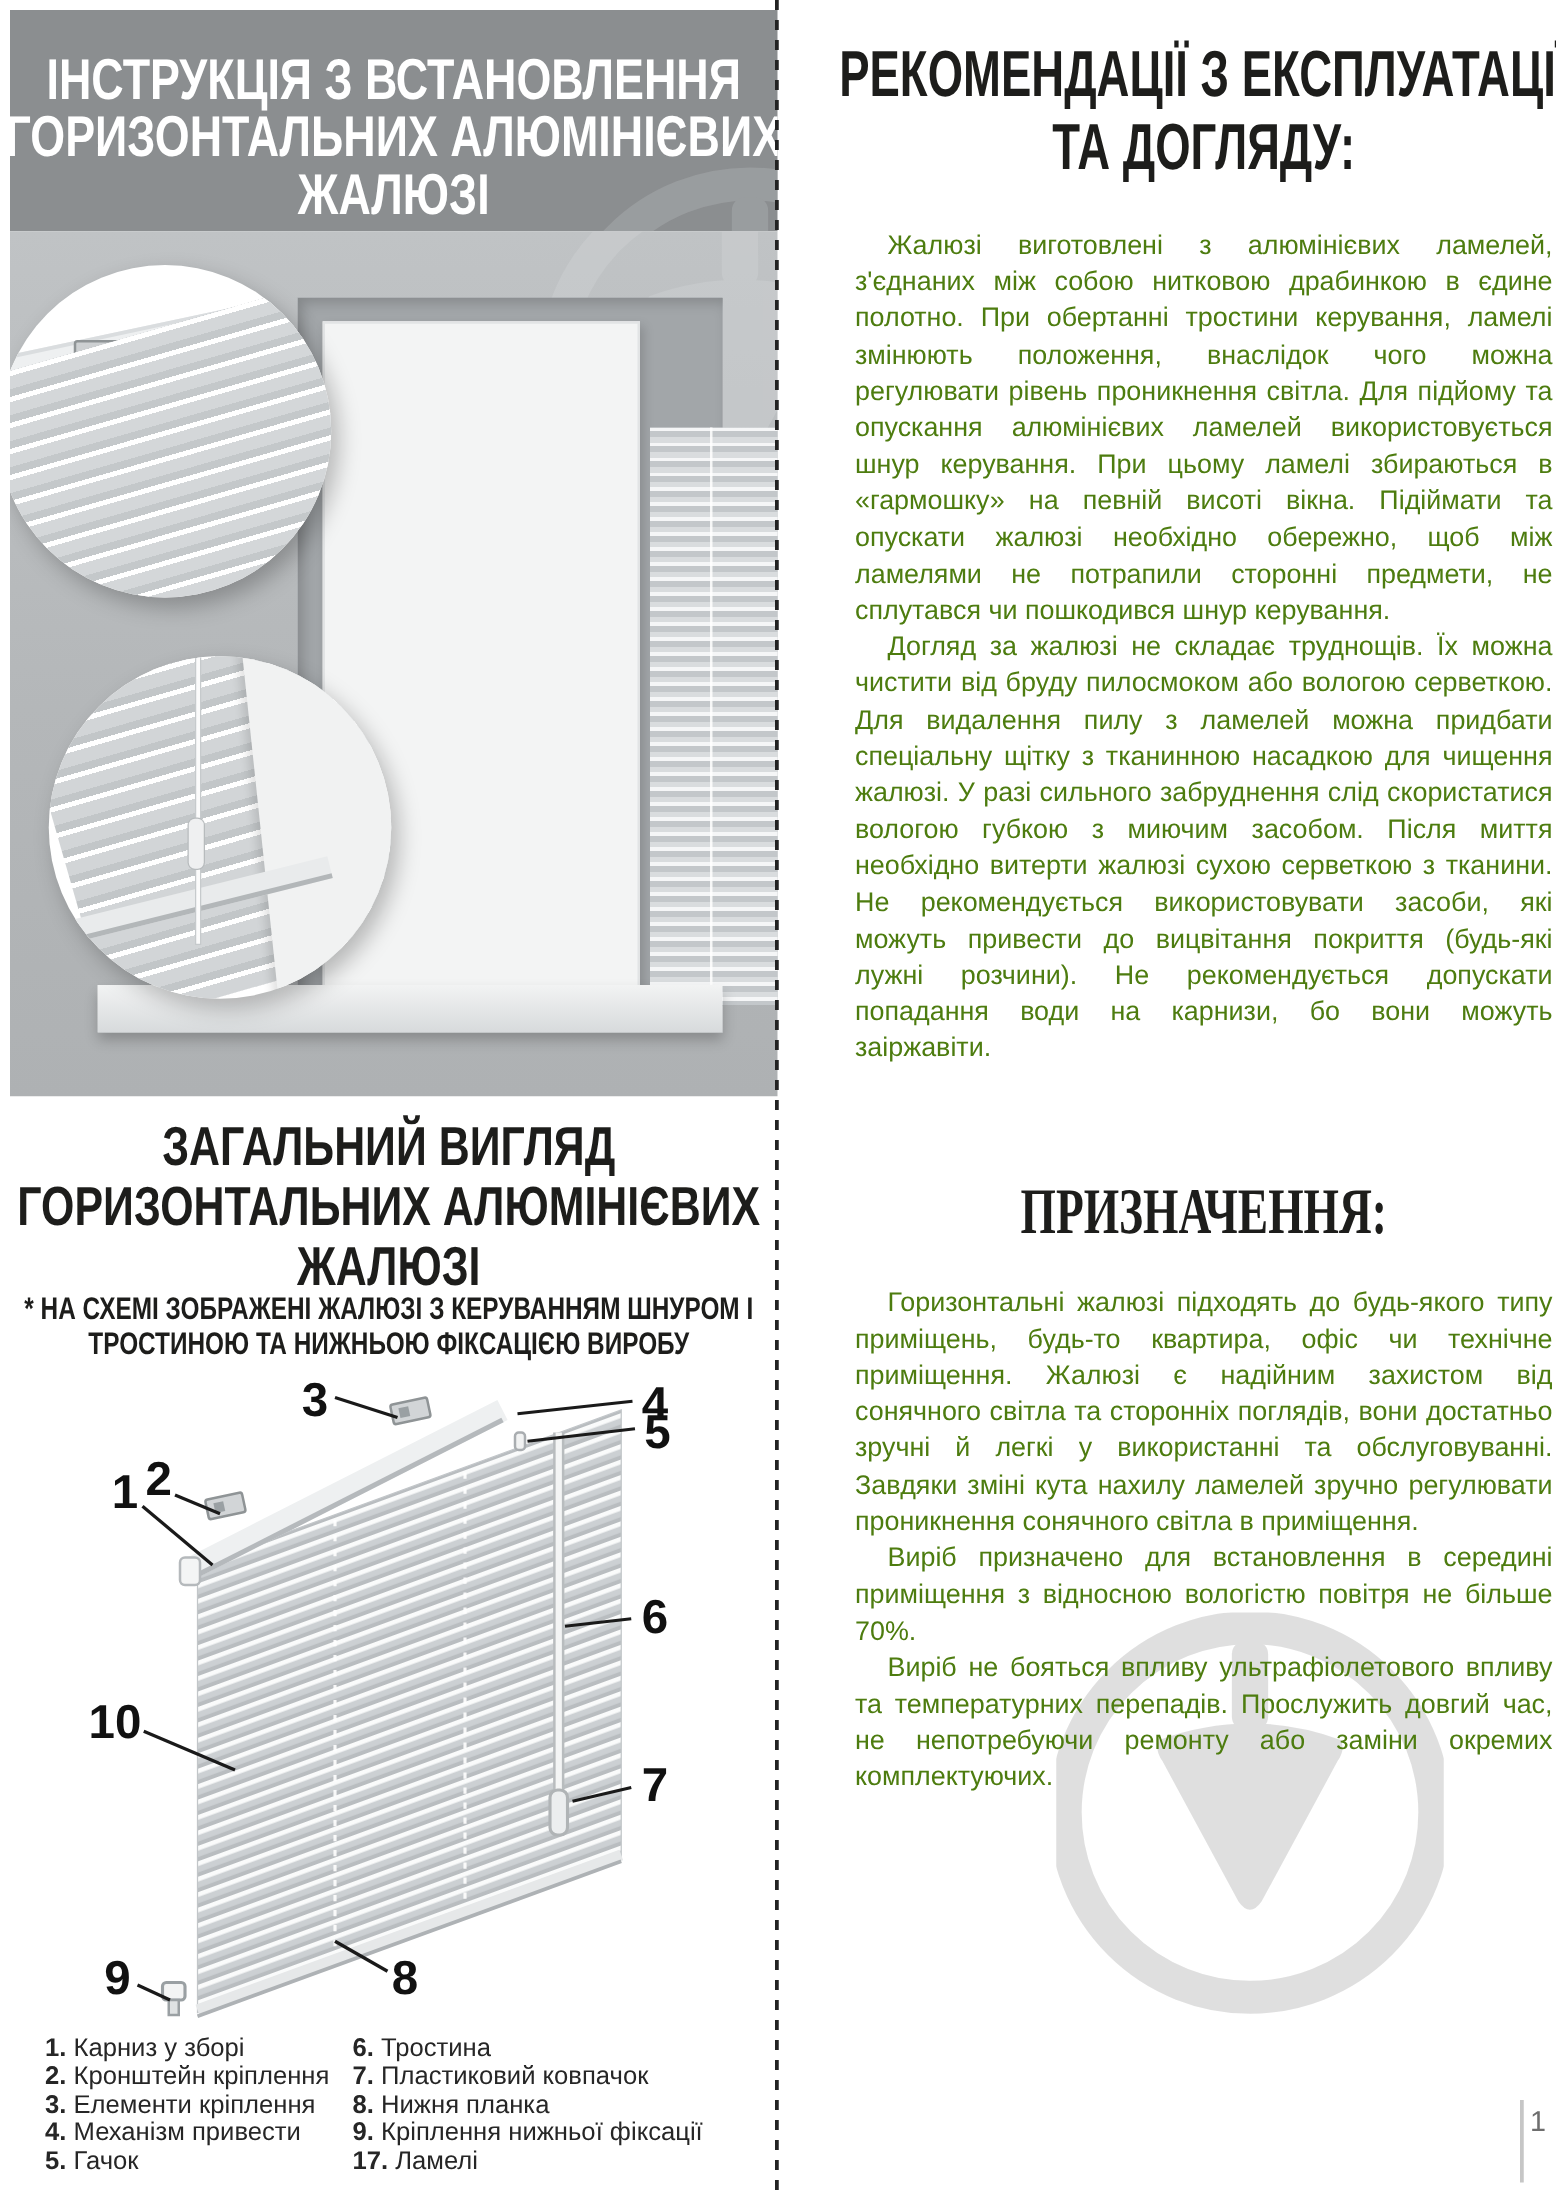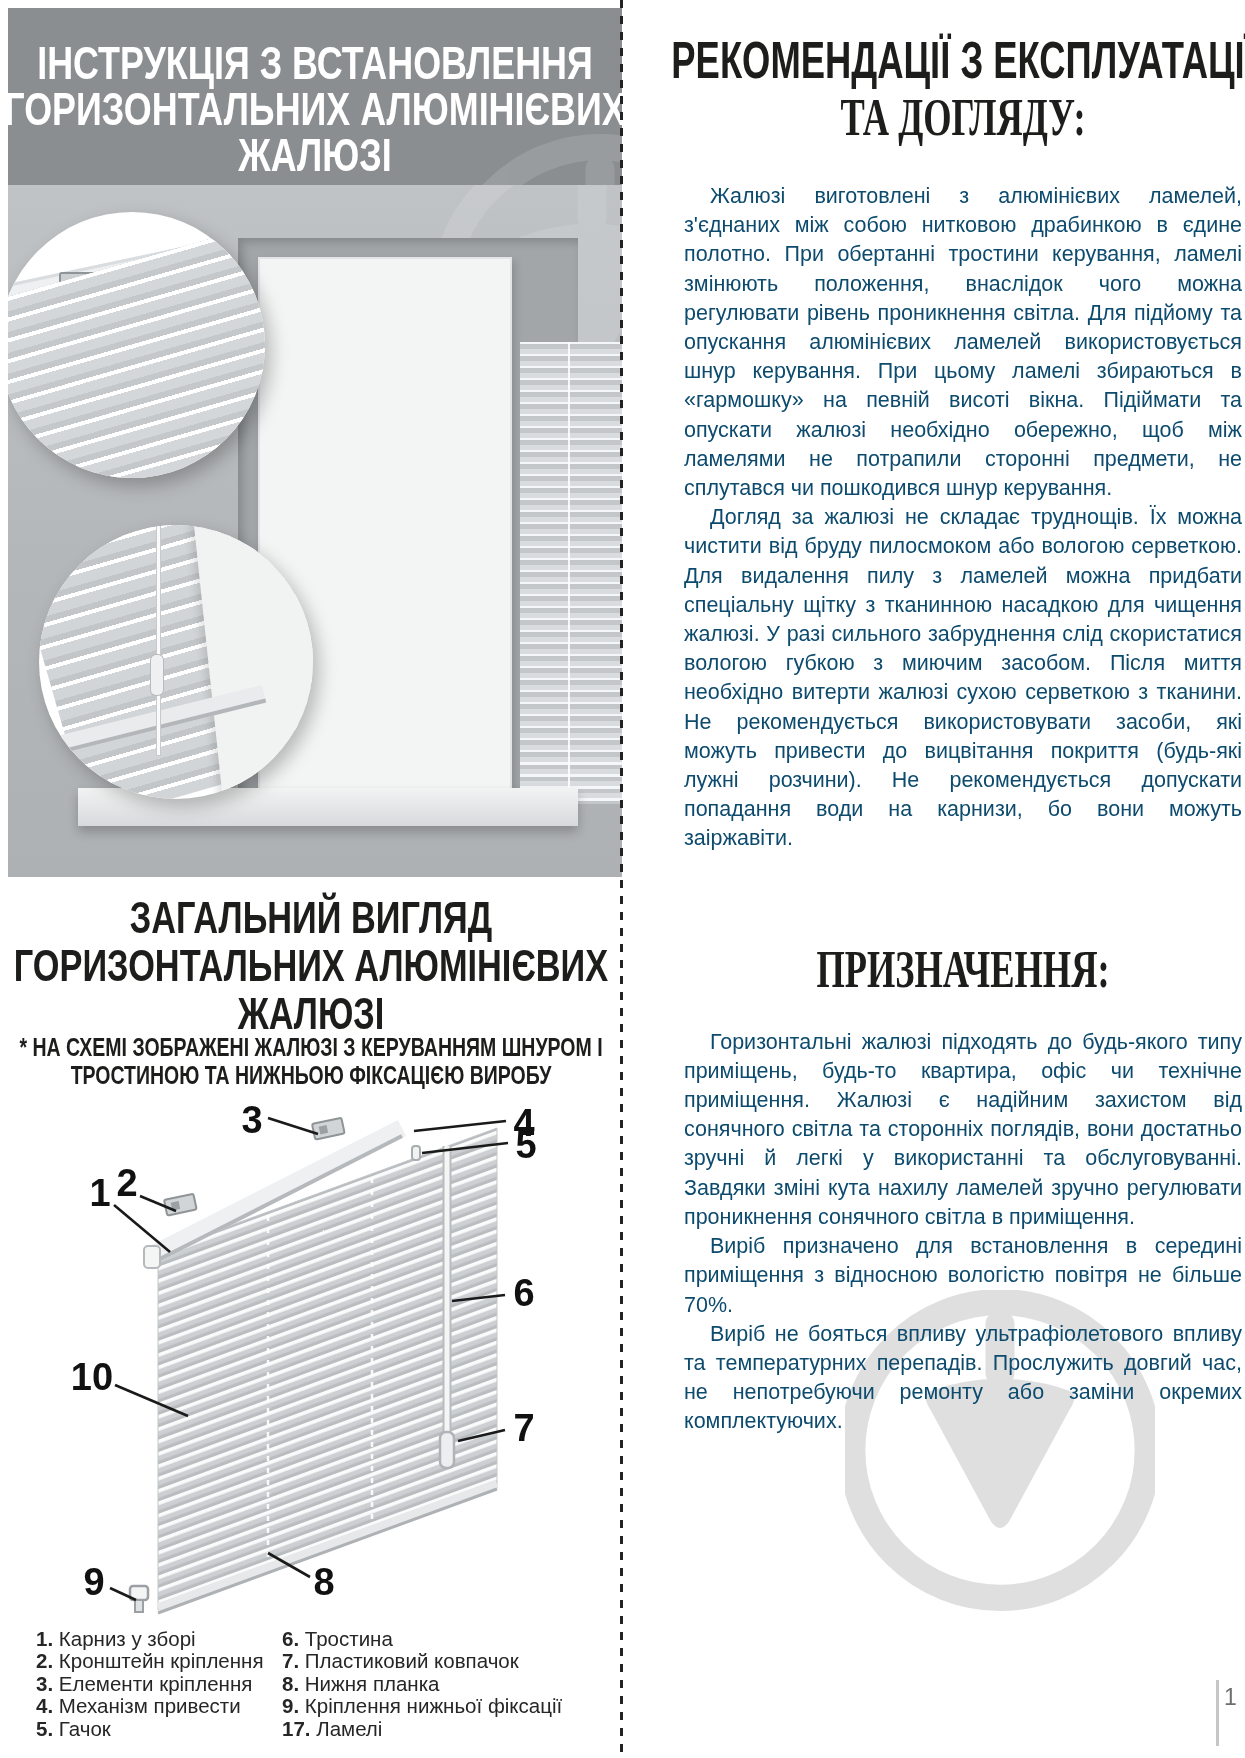--- a/index.html
+++ b/index.html
@@ -49,21 +49,21 @@
   
   #legend{left:36px;top:1628px;width:586px;font-size:20.5px;line-height:22.4px;color:#262626;}
   .leg-col1{position:absolute;left:0;top:0;width:242px;}
   .leg-col2{position:absolute;left:246px;top:0;width:340px;}
   .leg-row b{font-weight:bold;}
   
   #right-col{left:684px;top:30px;width:558px;position:absolute;z-index:2;}
   .rtitle{position:relative;height:58px;}
   .rtitle span{position:absolute;left:50%;white-space:nowrap;font-weight:bold;font-size:52px;color:#1d1d1b;
     transform:translateX(-50%) scaleX(.7);transform-origin:center;}
-  .para{font-size:21.5px;line-height:29.2px;text-align:justify;text-indent:26px;margin:0;color:#0c4a6e;}
+  .para{font-size:21.5px;line-height:29.2px;text-align:justify;text-indent:26px;margin:0;color:#4d7c0f;}
   
   .wm{pointer-events:none;}
   
   #pgbar{left:1216px;top:1680px;width:3px;height:66px;background:#c6c6c6;}
   #pgnum{left:1224px;top:1684px;font-size:23px;color:#6e6e6e;}
   svg text{font-family:"Liberation Sans",sans-serif;}
 </style>
 </head>
 <body>
 
@@ -214,21 +214,21 @@
       <circle r="112" fill="none" stroke="#d8d8d8" stroke-width="20"></circle>
       <rect x="-11" y="-104" width="22" height="54" rx="8" fill="#d8d8d8"></rect>
       <path d="M-55,-44 Q-58,-38 -53,-31 L-7,54 Q0,64 7,54 L53,-31 Q58,-38 55,-44 Q28,-54 0,-54 Q-28,-54 -55,-44 Z" fill="#d8d8d8"></path>
     </g>
   </svg>
 
   <div id="right-col">
     <div class="rtitle">
       <span>РЕКОМЕНДАЦІЇ З ЕКСПЛУАТАЦІЇ</span>
     </div>
-    <div class="rtitle" style="height:66px;font-family:Liberation Serif, serif;">
+    <div class="rtitle" style="height:66px;">
       <span>ТА ДОГЛЯДУ:</span>
     </div>
     <div style="height:28px;"></div>
     <p class="para">Жалюзі виготовлені з алюмінієвих ламелей, з'єднаних між собою нитковою драбинкою в єдине полотно. При обертанні тростини керування, ламелі змінюють положення, внаслідок чого можна регулювати рівень проникнення світла. Для підйому та опускання алюмінієвих ламелей використовується шнур керування. При цьому ламелі збираються в «гармошку» на певній висоті вікна. Підіймати та опускати жалюзі необхідно обережно, щоб між ламелями не потрапили сторонні предмети, не сплутався чи пошкодився шнур керування.</p>
     <p class="para">Догляд за жалюзі не складає труднощів. Їх можна чистити від бруду пилосмоком або вологою серветкою. Для видалення пилу з ламелей можна придбати спеціальну щітку з тканинною насадкою для чищення жалюзі. У разі сильного забруднення слід скористатися вологою губкою з миючим засобом. Після миття необхідно витерти жалюзі сухою серветкою з тканини. Не рекомендується використовувати засоби, які можуть привести до вицвітання покриття (будь-які лужні розчини). Не рекомендується допускати попадання води на карнизи, бо вони можуть заіржавіти.</p>
 
     <div class="rtitle" style="margin-top:86px;height:64px;font-family:Liberation Serif, serif;">
       <span>ПРИЗНАЧЕННЯ:</span>
     </div>
     <div style="height:24px;"></div>

